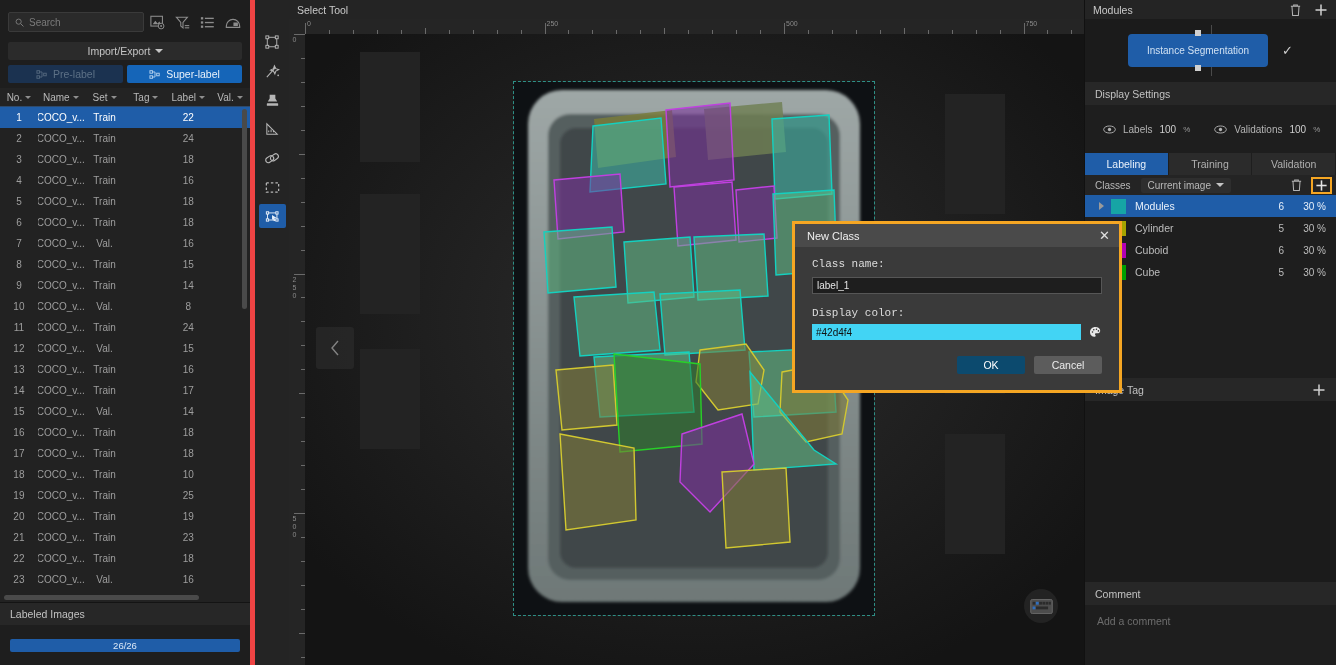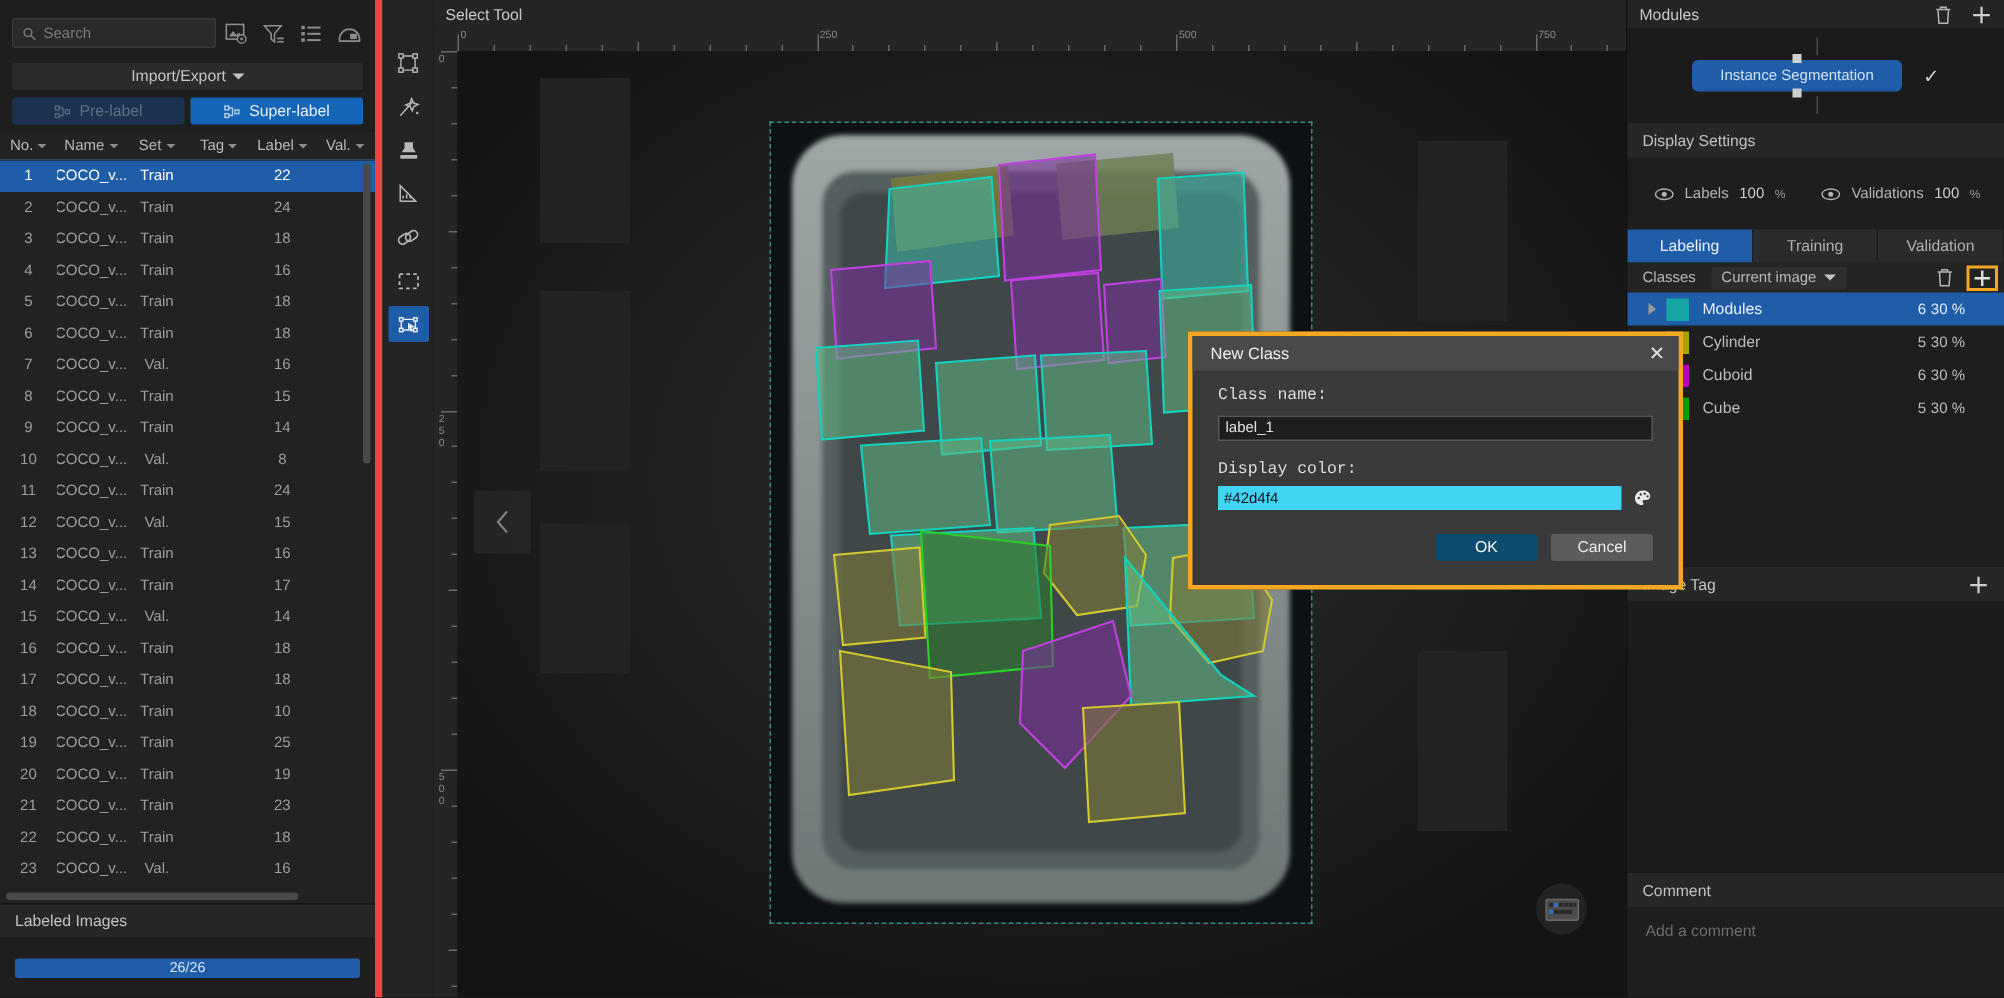--- a/index.html
+++ b/index.html
@@ -125,21 +125,21 @@
 
   
   .right-panel { width: 252px; background: #1e1e1e; display: flex; flex-direction: column; border-left: 1px solid #111; }
   .rp-head {
     height: 19px; background: #242424; display: flex; align-items: center;
     padding: 0 8px; font-size: 10.5px; color: #c9c9c9; justify-content: space-between;
   }
   .rp-head-icons { display: flex; gap: 12px; align-items: center; }
   .modules-body { height: 63px; background: #1b1b1b; position: relative; display: flex; align-items: center; justify-content: center; }
   .mod-node {
-    width: 140px; height: 21px; background: #1f5da8; border-radius: 4px;
+    width: 140px; height: 33px; background: #1f5da8; border-radius: 4px;
     display: flex; align-items: center; justify-content: center;
     font-size: 10px; color: #cfe0f2; position: relative; cursor: pointer;
   }
   .handle { position: absolute; width: 6px; height: 6px; background: #d0d0d0; left: 50%; margin-left: -3px; }
   .hline { position: absolute; left: 50%; width: 1px; background: #4a4a4a; }
   .mod-check { margin-left: 14px; font-size: 13px; color: #cfcfcf; cursor: pointer; }
 
   .section-head {
     height: 23px; background: #272727; display: flex; align-items: center;
     padding: 0 10px; font-size: 10.5px; color: #c2c2c2; justify-content: space-between;
@@ -155,21 +155,21 @@
   .classes-bar { height: 20px; background: #242424; display: flex; align-items: center; padding: 0 4px 0 10px; gap: 10px; font-size: 10px; color: #b8b8b8; }
   .curimg { display: flex; align-items: center; gap: 5px; background: #2e2e2e; padding: 2px 7px; border-radius: 2px; cursor: pointer; }
   .cls-actions { margin-left: auto; display: flex; align-items: center; gap: 8px; }
   .plus-hl { border: 2px solid #f5a623; padding: 0px 2px; display: flex; align-items: center; justify-content: center; }
 
   .class-row { height: 22px; display: flex; align-items: center; font-size: 10.5px; color: #bdbdbd; cursor: pointer; }
   .class-row.sel { background: #1f5da8; color: #e8f0fa; }
   .arrow-r { width: 0; height: 0; border-top: 4px solid transparent; border-bottom: 4px solid transparent; border-left: 5px solid #9a9a9a; margin: 0 7px 0 14px; }
   .swatch { width: 15px; height: 15px; margin-right: 9px; }
   .cls-count { margin-left: auto; width: 30px; text-align: right; font-size: 10px; }
-  .cls-pct { width: 52px; text-align: right; padding-right: 26px; font-size: 10px; }
+  .cls-pct { width: 52px; text-align: right; padding-right: 10px; font-size: 10px; }
 
   .tag-body { flex: 1; background: #1b1b1b; }
   .comment-body { height: 60px; background: #1e1e1e; padding: 10px 12px; font-size: 10.5px; color: #6d6d6d; }
 
   
   .modal-shell {
     position: absolute; left: 503px; top: 221px; width: 330px; height: 172px;
     border: 3px solid #f5a623; background: #3a3a3a; z-index: 40;
   }
   .modal-title {

